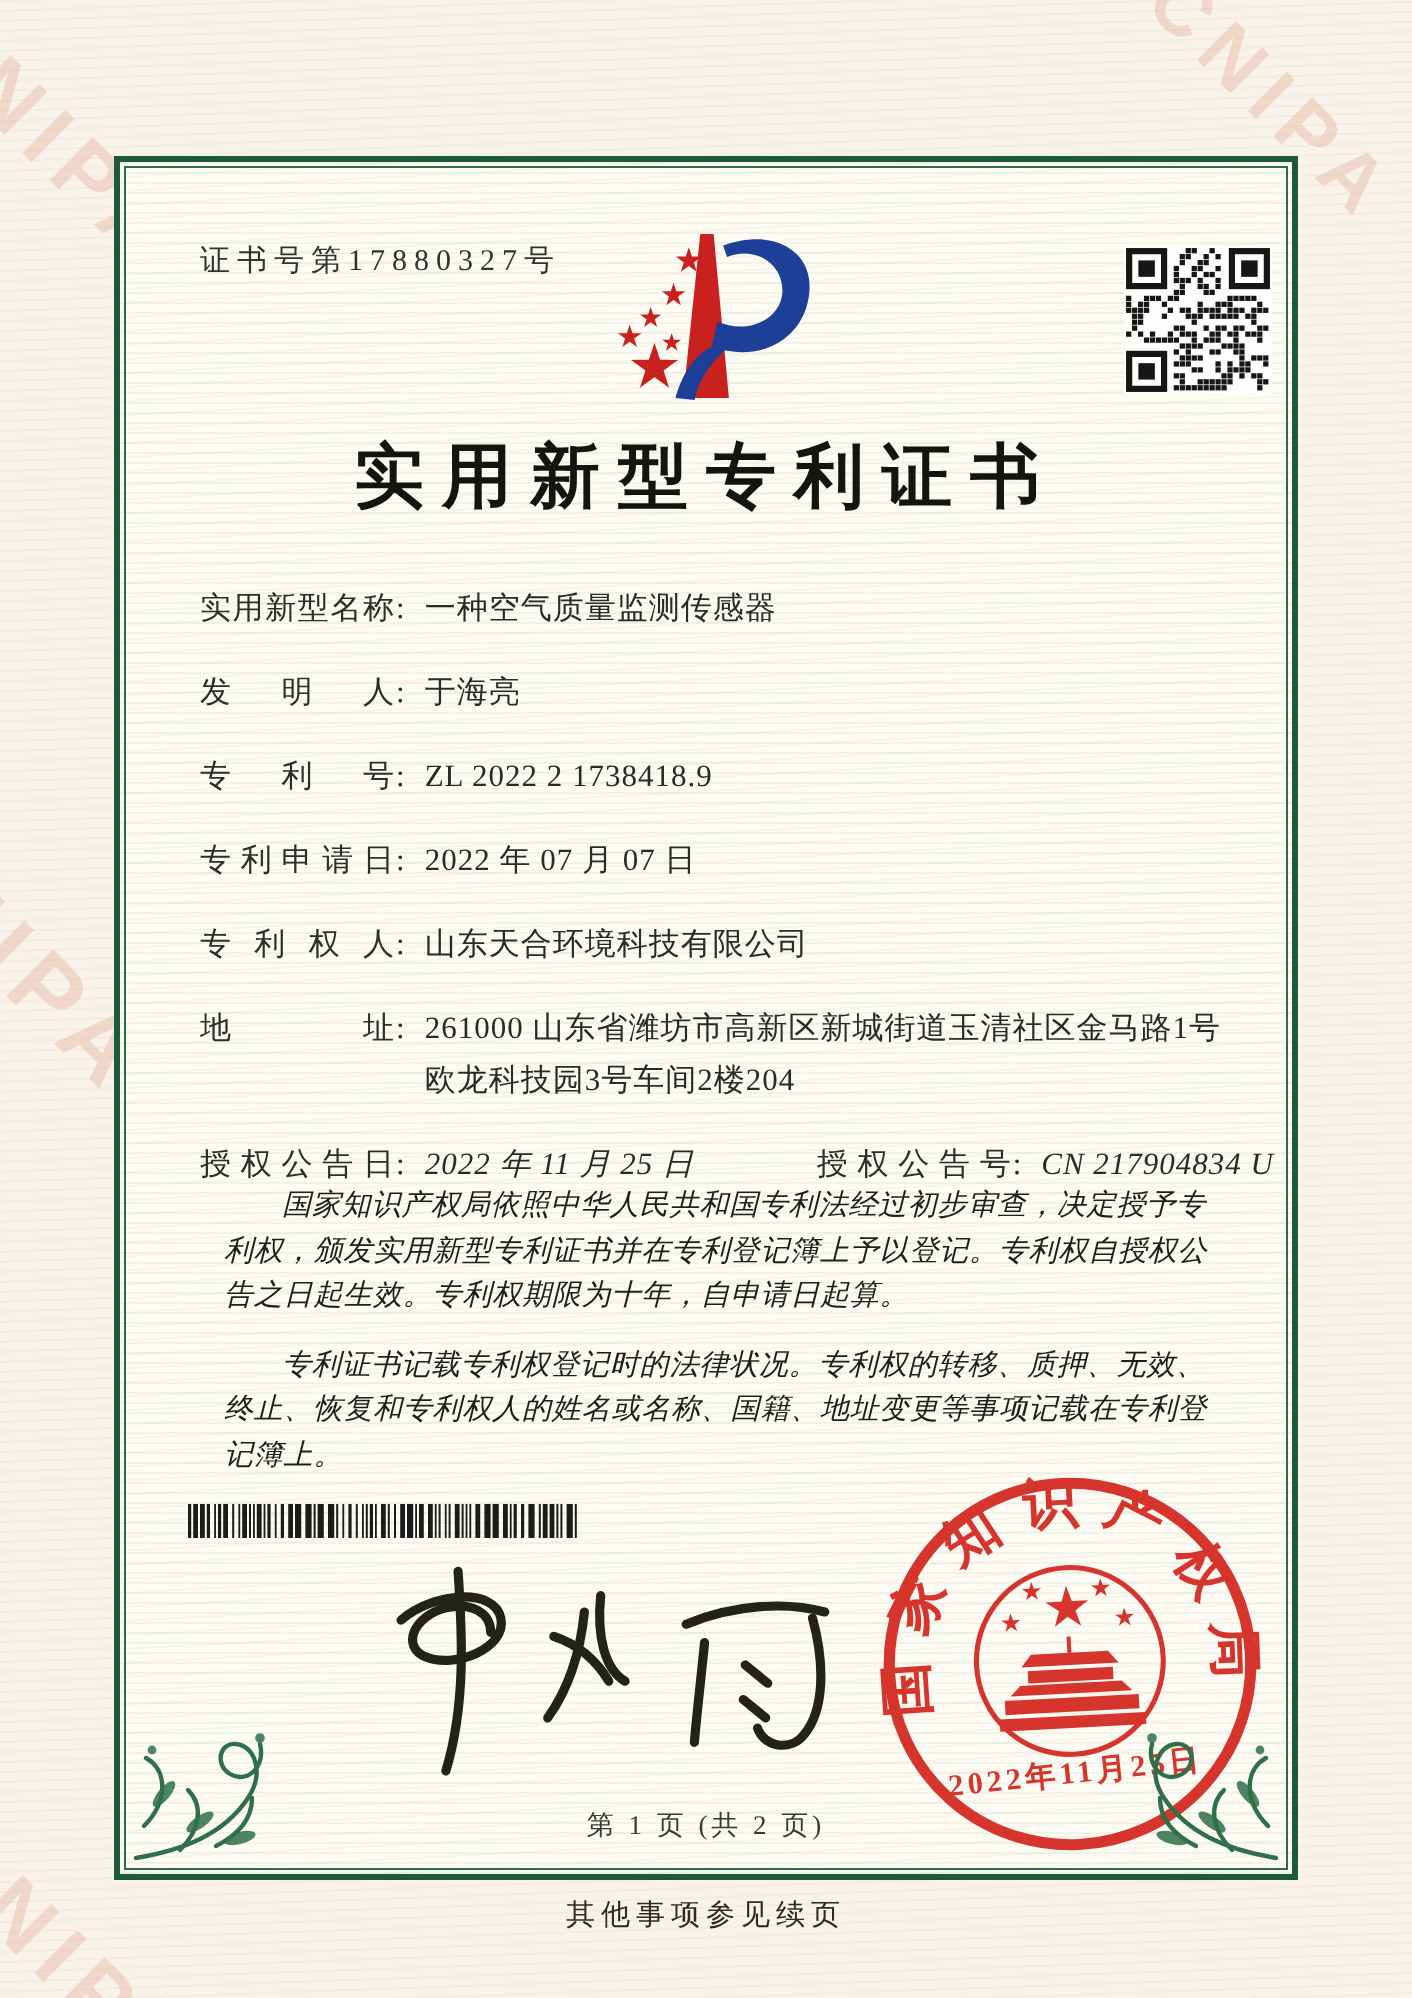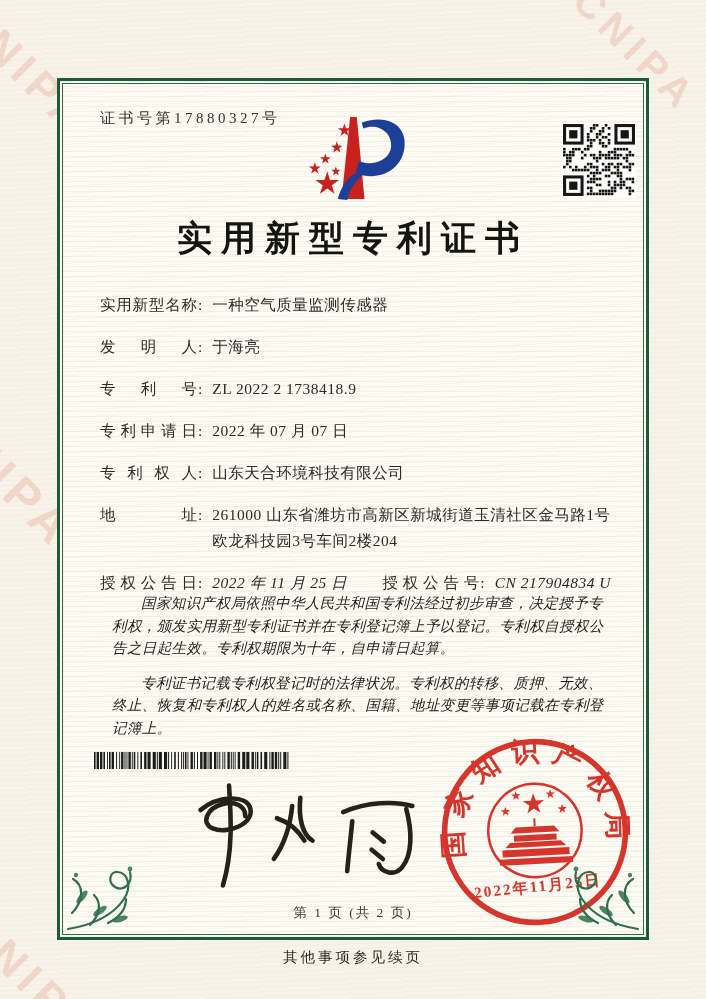--- a/index.html
+++ b/index.html
@@ -23,36 +23,36 @@
     border:3px solid #1c5b39;
     background:
       repeating-linear-gradient(180deg, rgba(130,165,135,0.10) 0 1px, transparent 1px 5px),
       repeating-linear-gradient(177deg, rgba(130,165,135,0.06) 0 1px, transparent 1px 7px),
       #fdfbf3;
     box-sizing:border-box;
   }
   .frame::before{
     content:"";position:absolute;inset:2px;border:1px solid #2e6b47;pointer-events:none;
   }
-  .cert-no{position:absolute;left:40px;top:28px;font-size:15px;letter-spacing:3.5px;color:#33332e;}
+  .cert-no{position:absolute;left:40px;top:40px;font-size:15px;letter-spacing:3.5px;color:#33332e;}
   .logo{position:absolute;left:50%;top:30px;transform:translateX(-50%);width:124px;height:96px;}
   .qr{position:absolute;right:10px;top:42px;width:74px;height:74px;}
   .title{
     position:absolute;top:134px;left:0;width:100%;text-align:center;
     font-size:35px;font-weight:bold;letter-spacing:9px;color:#15150f;
   }
   .fields{position:absolute;left:40px;right:22px;top:211px;font-size:15.5px;}
   .frow{display:flex;margin-bottom:16px;line-height:26px;font-family:Liberation Serif, serif;}
   .flabel{width:97px;flex:none;text-align:justify;text-align-last:justify;color:#2e2e28;}
   .fcolon{flex:none;padding:0 2px 0 1px;}
   .fvalue{flex:1;padding-left:8px;letter-spacing:0.5px;}
   .grant-row{display:flex;line-height:26px;}
   .pair{display:flex;}
   .pair .fvalue{flex:none;padding-left:8px;font-style:italic;}
-  .pair2{}
+  .pair2{margin-left:26px;}
   .paragraphs{
     position:absolute;left:40px;right:20px;top:499px;
     font-size:14.5px;line-height:22.5px;color:#1f1f1a;
     font-style:italic;letter-spacing:0.4px;
   }
   .paragraphs p{margin:12px;text-indent:2em;}
   .barcode{position:absolute;left:33px;top:671px;width:200px;height:17px;}
   .sig-labels{position:absolute;left:38px;top:724px;font-size:17px;line-height:33px;letter-spacing:3px;color:#22221c;}
   .sig-svg{position:absolute;left:112px;top:694px;width:275px;height:118px;}
   .seal{position:absolute;left:376px;top:652px;width:198px;height:198px;opacity:0.93;transform:rotate(-3deg);}

